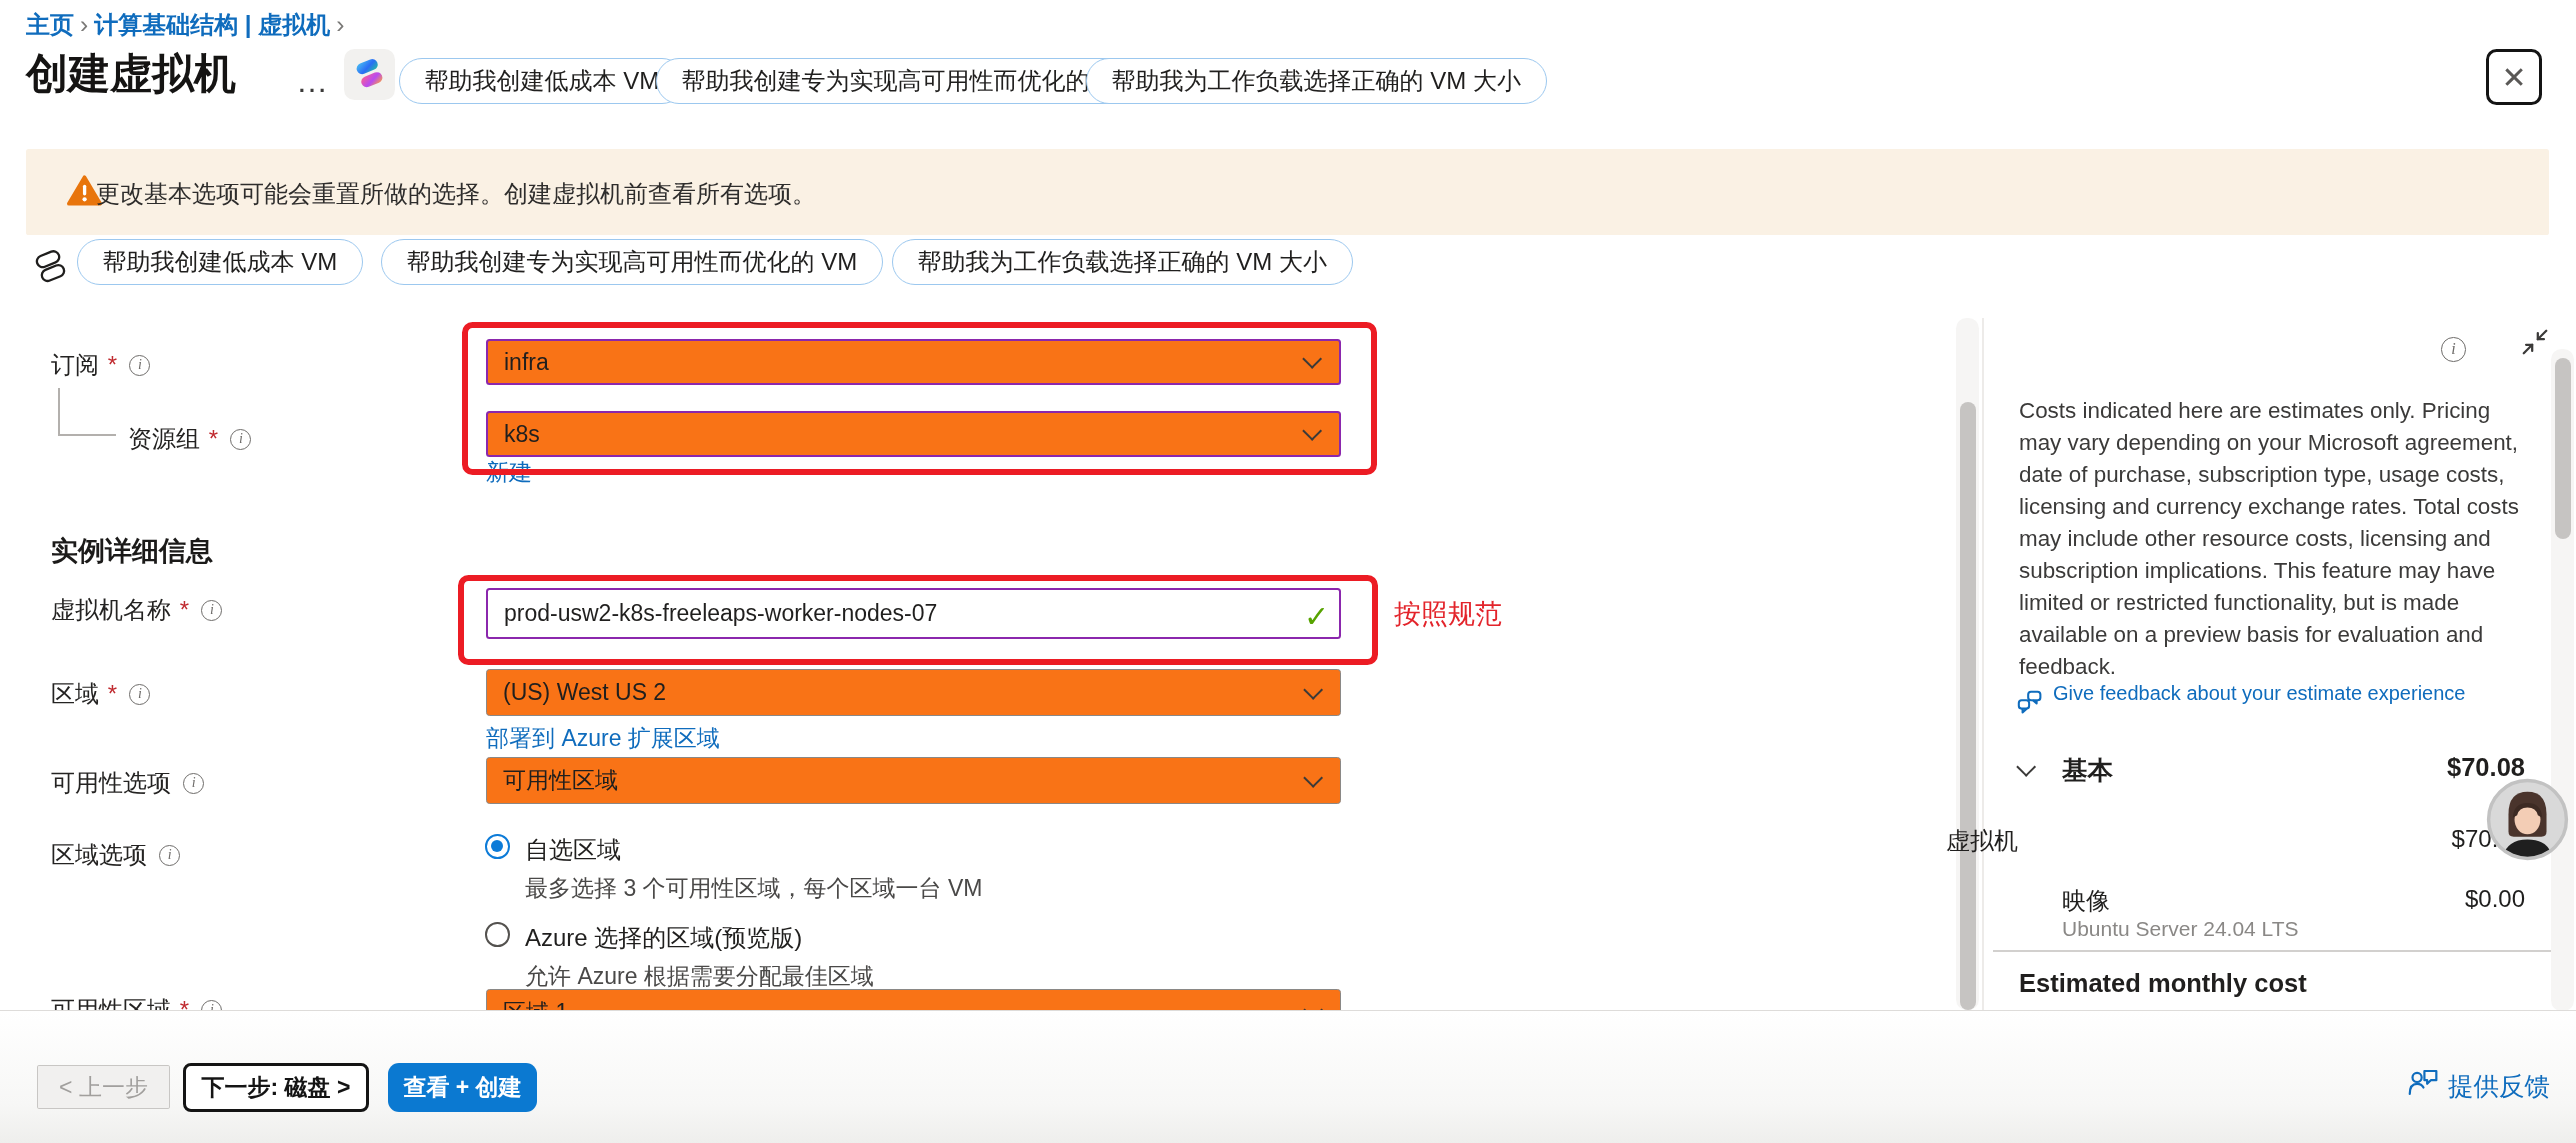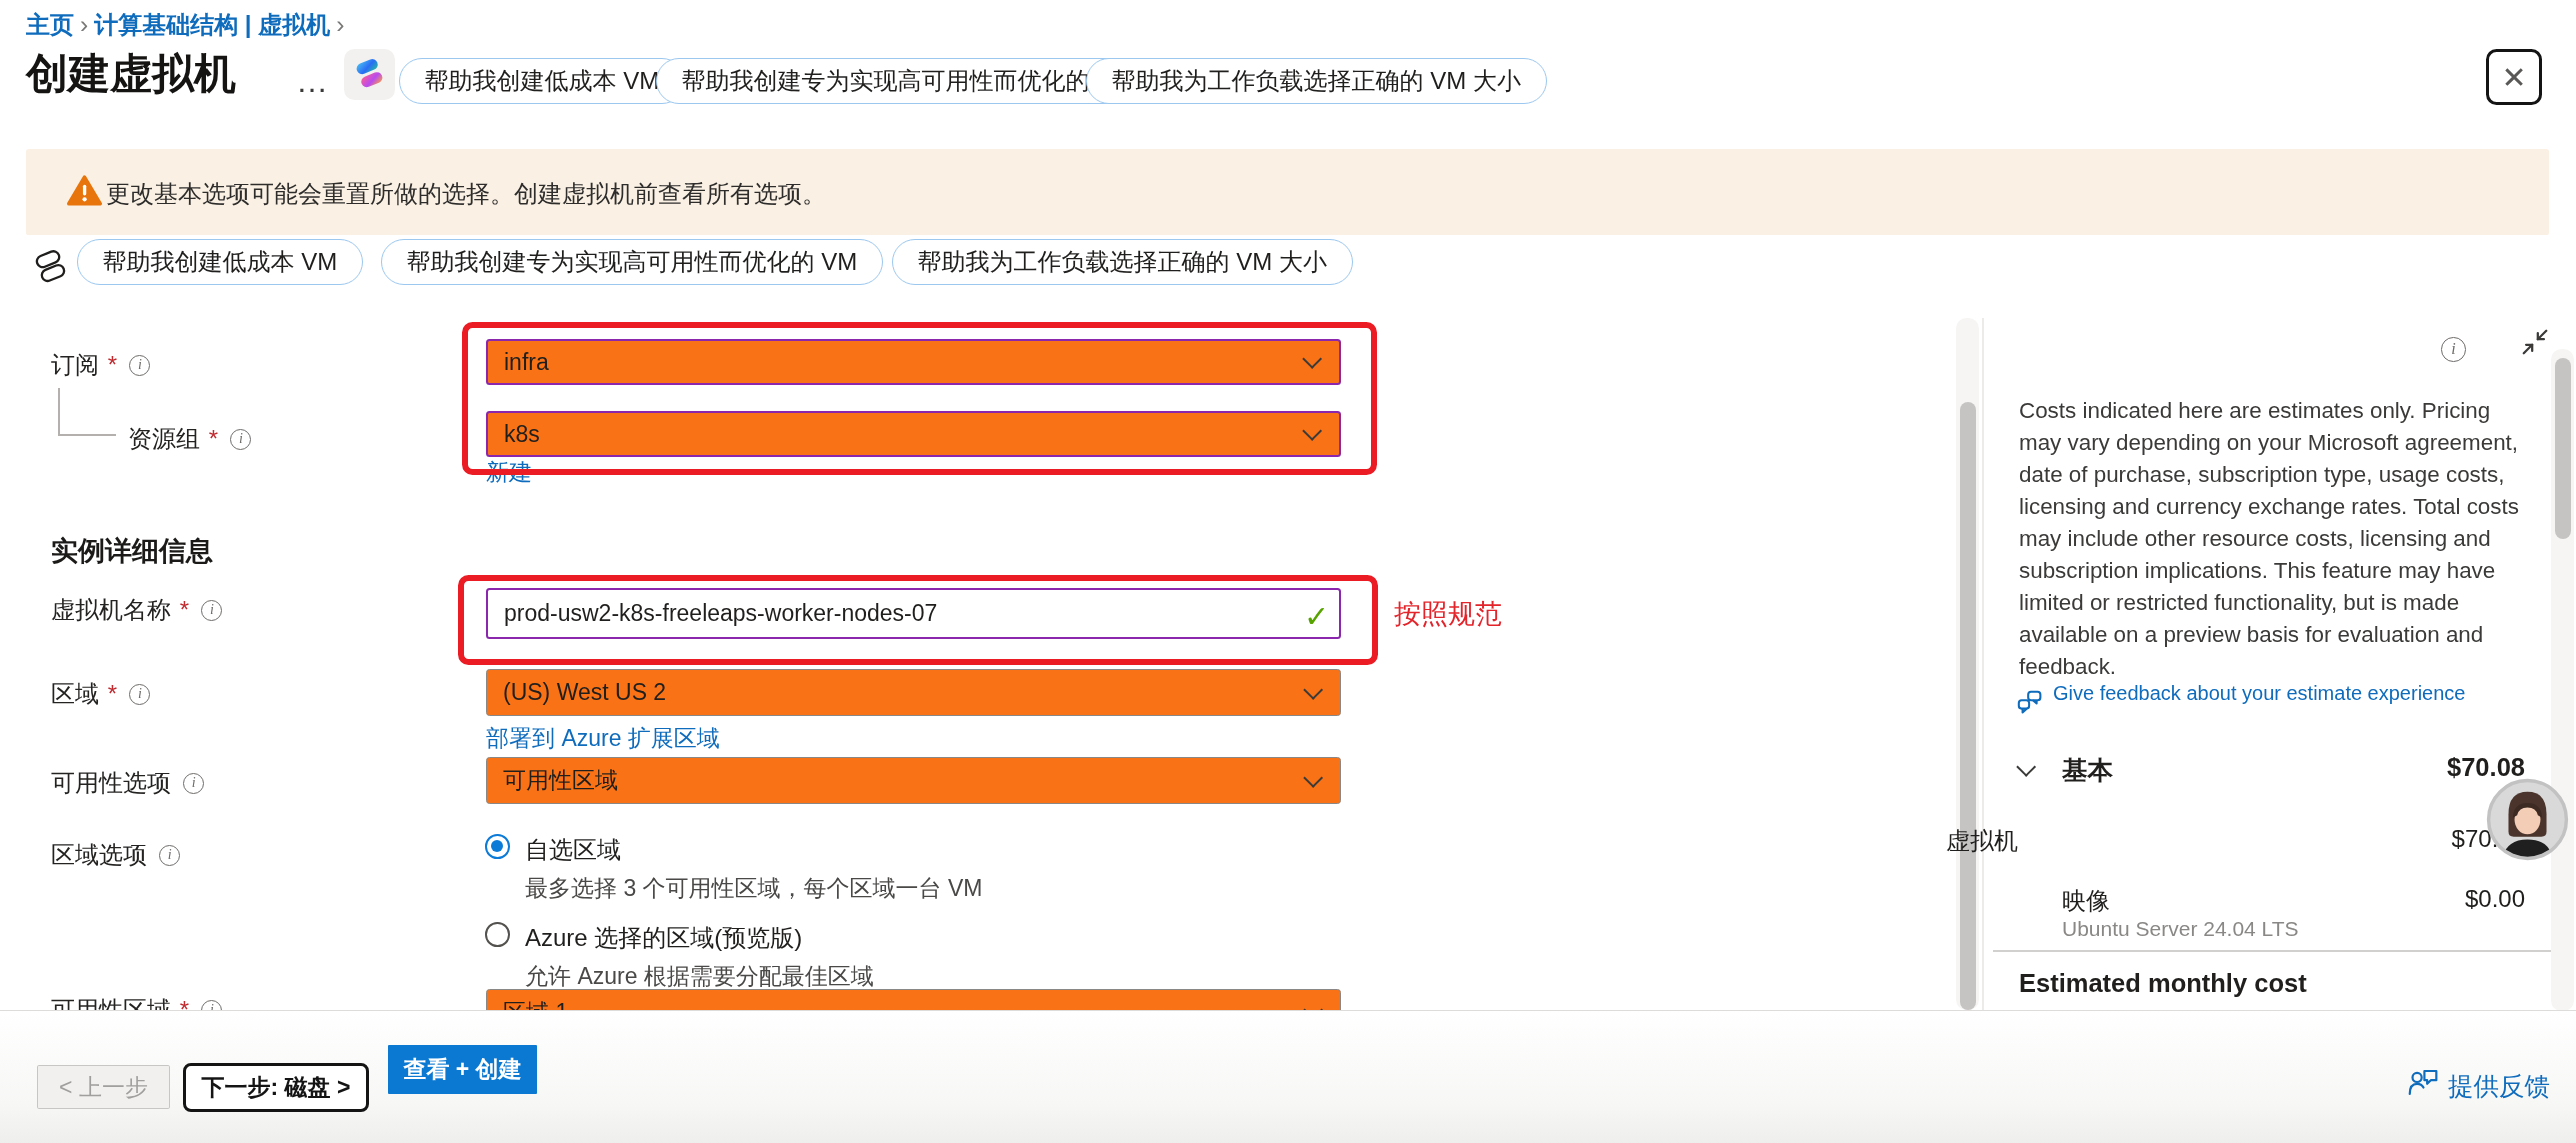--- a/index.html
+++ b/index.html
@@ -18,21 +18,21 @@
                 display:flex;align-items:center;justify-content:center;}
   .ai-btn{position:absolute;height:46px;box-sizing:border-box;border:1.8px solid #9cc8ef;border-radius:23px;
           background:#fff;display:flex;align-items:center;padding:0 24.6px;font-size:24px;color:#201f1e;white-space:nowrap;}
   .close-btn{position:absolute;left:2486px;top:49px;width:56px;height:56px;box-sizing:border-box;border:3.5px solid #141414;
              border-radius:10.5px;background:#fff;display:flex;align-items:center;justify-content:center;
              font-size:30px;color:#5a5856;}
 
   
   .banner{position:absolute;left:26px;top:149px;width:2523px;height:86px;background:#faf1e4;border-radius:2.6px;}
   .banner-icon{position:absolute;left:41px;top:25.5px;}
-  .banner-text{position:absolute;left:80px;top:29px;font-size:24px;color:#2e2d2c;}
+  .banner-text{position:absolute;left:70px;top:29px;font-size:24px;color:#2e2d2c;}
 
   
   .lblrow{position:absolute;display:flex;align-items:center;gap:7px;font-size:24px;color:#242322;}
   .req{color:#c02b30;font-size:24px;margin-left:1.8px;}
   .info{width:21px;height:21px;box-sizing:border-box;border:1.8px solid #6e6c6a;border-radius:50%;
         display:inline-flex;align-items:center;justify-content:center;font-size:14px;color:#6e6c6a;
         font-family:"Liberation Serif",serif;font-style:italic;margin-left:5.3px;flex:none;}
   .section-h{position:absolute;left:51px;top:533px;font-size:27px;font-weight:700;color:#1b1a19;}
   .dd{position:absolute;left:486px;width:855px;box-sizing:border-box;background:#f97316;border:1.8px solid #8a8886;
       border-radius:3.5px;display:flex;align-items:center;}
@@ -76,21 +76,21 @@
   .sub-note{position:absolute;left:2062px;top:917px;font-size:21px;color:#8a8886;}
   .h-divider{position:absolute;background:#d2d0ce;height:1.8px;}
 
   
   .footer{position:absolute;left:0;top:1010px;width:2576px;height:133px;
           background:linear-gradient(180deg,#ffffff 0%,#f7f7f6 70%,#eeeeec 100%);border-top:1.8px solid #dedcda;}
   .btn{position:absolute;box-sizing:border-box;display:flex;align-items:center;justify-content:center;
        font-size:23px;white-space:nowrap;cursor:pointer;}
   .btn-prev{left:37px;top:54px;width:133px;height:44px;background:#f1f0ef;border:1.8px solid #c8c6c4;color:#a19f9d;border-radius:1.8px;}
   .btn-next{left:183px;top:52px;width:186px;height:49px;background:#fff;border:3.5px solid #141414;color:#141414;font-weight:600;border-radius:8px;}
-  .btn-review{left:388px;top:34px;width:149px;height:49px;background:#0b79d1;border:none;color:#fff;font-weight:600;border-radius:1px;}
+  .btn-review{left:388px;top:52px;width:149px;height:49px;background:#0b79d1;border:none;color:#fff;font-weight:600;border-radius:11px;}
   .footer-feedback{position:absolute;left:2448px;top:58px;font-size:25.5px;color:#0f6cbd;cursor:pointer;}
 
   .avatar{position:absolute;left:2486px;top:778px;width:83px;height:83px;cursor:pointer;}
 </style>
 </head>
 <body>
 
 <div class="page">
 
   <div class="crumbs">

